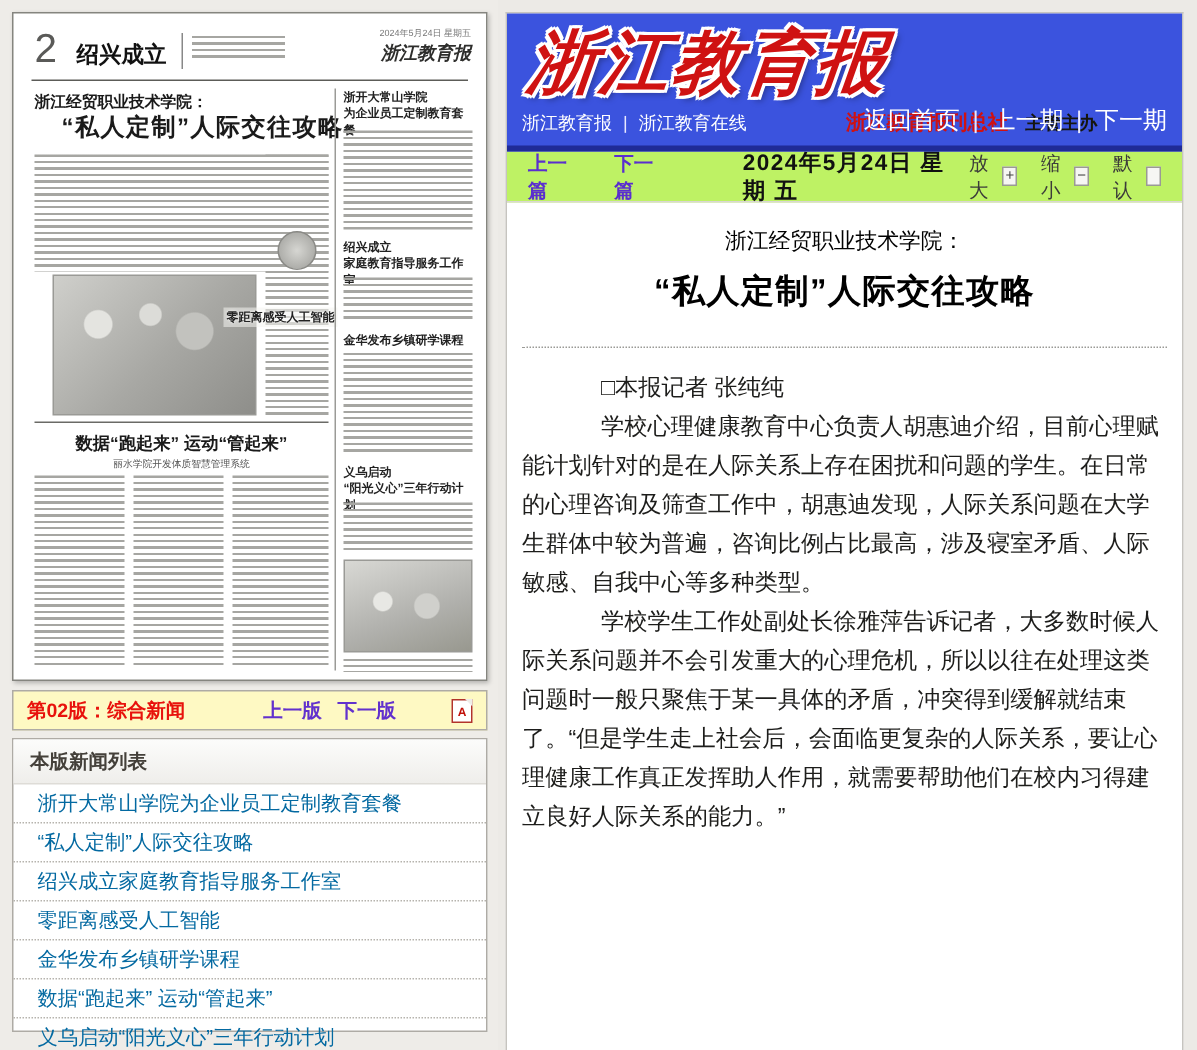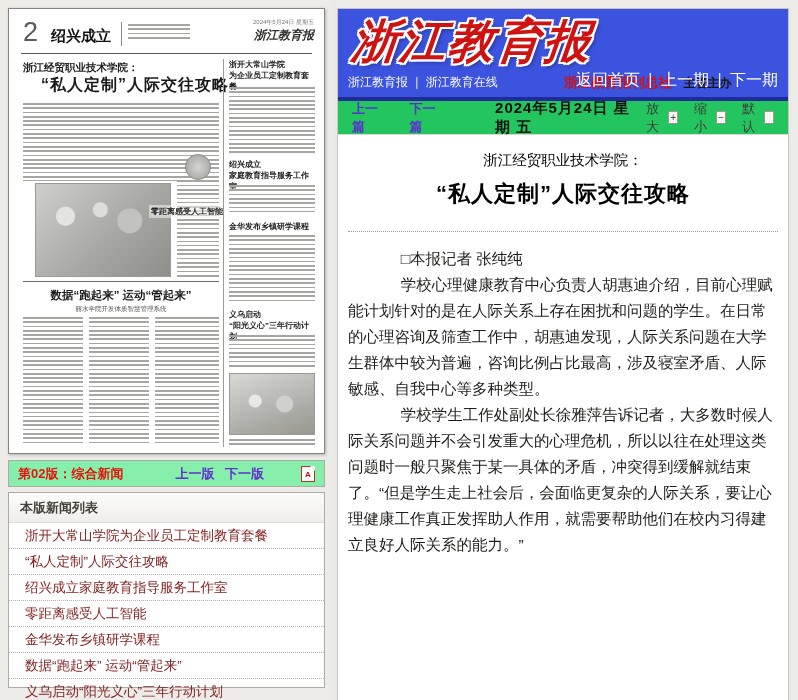--- a/index.html
+++ b/index.html
@@ -49,55 +49,55 @@
   .rc-h3 { top:212px; } .rc-ft3 { left:220px; top:226px; width:86px; height:68px; }
   .rc-h4 { top:300px; } .rc-ft4 { left:220px; top:326px; width:86px; height:32px; }
   .np-photo2 { left:220px; top:364px; width:86px; height:62px; border:1px solid #9a9a96;
     background:
       radial-gradient(circle at 30% 45%, #e8e8e4 0 6px, transparent 7px),
       radial-gradient(circle at 65% 50%, #d0d0cc 0 8px, transparent 9px),
       linear-gradient(160deg,#d8d8d4 0%,#b0b0ac 60%,#98988f 100%); }
   .np-ftcap { left:220px; top:430px; width:86px; height:9px; }
 
   .version-bar { position:absolute; left:8px; top:460px; width:317px; height:27px;
-    background:#86efac; border:1px solid #aeaba5; display:flex; align-items:center; padding:12px 9px; }
+    background:#fef9c3; border:1px solid #aeaba5; display:flex; align-items:center; padding:12px 9px; }
   .vb-label { color:#e8120c; font-weight:bold; font-size:13px; }
   .vb-links { margin-left:auto; margin-right:34px; }
   .vb-link { color:#6231cd; font-weight:bold; font-size:13px; cursor:pointer; margin:0 3px; }
   .pdf-icon { width:14px; height:16px; background:#fff; border:1px solid #b2342a; position:relative;
     font-size:8px; font-weight:bold; color:#c1120a; text-align:center; line-height:15px; cursor:pointer; }
   .pdf-icon::after { content:""; position:absolute; right:-1px; top:-1px; border-style:solid;
     border-width:0 5px 5px 0; border-color:transparent #eeece8 transparent transparent; }
 
   .list-box { position:absolute; left:8px; top:492px; width:317px; height:196px;
     background:#fff; border:1px solid #aeaba5; }
   .list-header { padding:6px 11px 5px; font-size:13px; font-weight:bold; color:#44403a;
     background:linear-gradient(#fcfcfb,#efeeeb); border-bottom:1px solid #dedcd7; }
-  .news-item { font-size:13.5px; color:#7f1d1d; padding:4px 4px 3px 16px; cursor:pointer;
+  .news-item { font-size:13.5px; color:#0369a1; padding:4px 4px 3px 16px; cursor:pointer;
     border-bottom:1px dotted #b6b3ad; white-space:nowrap; overflow:hidden; }
 
   
   .right-panel { position:absolute; left:337px; top:8px; width:452px; height:692px;
     background:#fff; border:1px solid #c6c4bf; border-bottom:none; }
 
   .blue-header { position:relative; height:92px; background:#3b53de; border-bottom:4px solid #1f2b97; }
   .masthead { position:absolute; left:14px; top:2px; font-family:"DejaVu Serif", serif;
     font-style:italic; font-weight:bold; font-size:46px; letter-spacing:2px; color:#cf1212;
     transform:skewX(-6deg);
     text-shadow:-2px -2px 0 #fff,2px -2px 0 #fff,-2px 2px 0 #fff,2px 2px 0 #fff,0 -2px 0 #fff,0 2px 0 #fff,-2px 0 0 #fff,2px 0 0 #fff,3px 3px 4px rgba(0,0,0,.35); }
   .publisher-row { position:absolute; left:226px; top:64px; white-space:nowrap; }
   .pub-red { color:#d01111; font-weight:bold; font-size:13.5px; }
   .pub-black { color:#15150f; font-weight:bold; font-size:12px; margin-left:7px; }
   .site-left { position:absolute; left:10px; bottom:6px; color:#fff; font-size:12px; }
   .site-right { position:absolute; right:10px; bottom:6px; color:#fff; font-size:16px; }
   .wlink { cursor:pointer; }
   .sep { margin:0 4px; color:#e8e8ff; }
 
   .toolbar { height:34px; border-bottom:1px solid #d9d7d2; display:flex; align-items:center;
-    padding:0 14px; background:#22c55e; }
+    padding:0 14px; background:#bef264; }
   .tb-link { color:#5a2ecf; font-weight:bold; font-size:13px; cursor:pointer; margin-right:26px; }
   .tb-date { font-size:15px; font-weight:bold; color:#111; margin-left:28px; letter-spacing:1px; }
   .tb-zoom { margin-left:auto; display:flex; align-items:center; gap:4px; }
   .tb-zlabel { font-size:13px; color:#3c3c3a; margin-left:12px; }
   .zbox { width:13px; height:13px; border:1px solid #9a9a94; background:#f6f6f3; font-size:10px;
     line-height:11px; text-align:center; color:#444; cursor:pointer; }
 
   .article { padding:8px 10px 0; }
   .a-title1 { text-align:center; font-size:14.5px; color:#000; margin-top:8px; }
   .a-title2 { text-align:center; font-size:22px; font-weight:bold; color:#000; margin-top:9px; letter-spacing:1px; }

